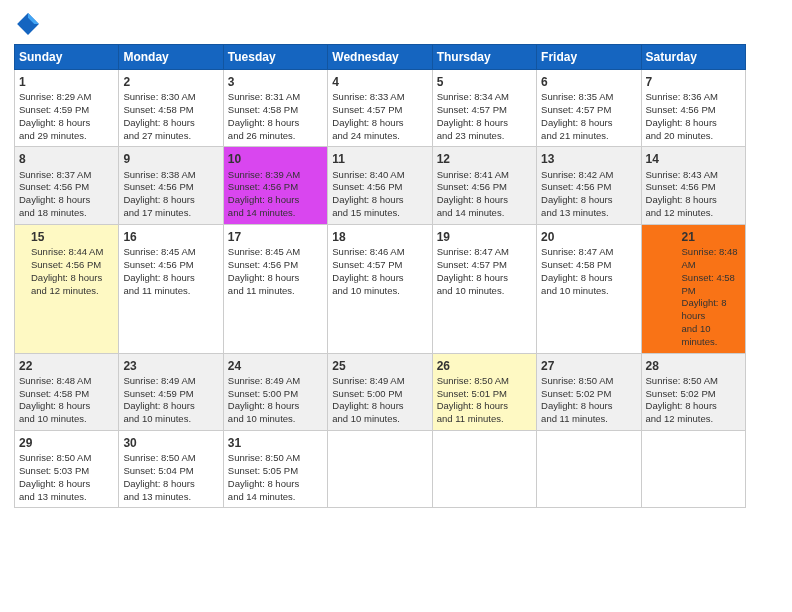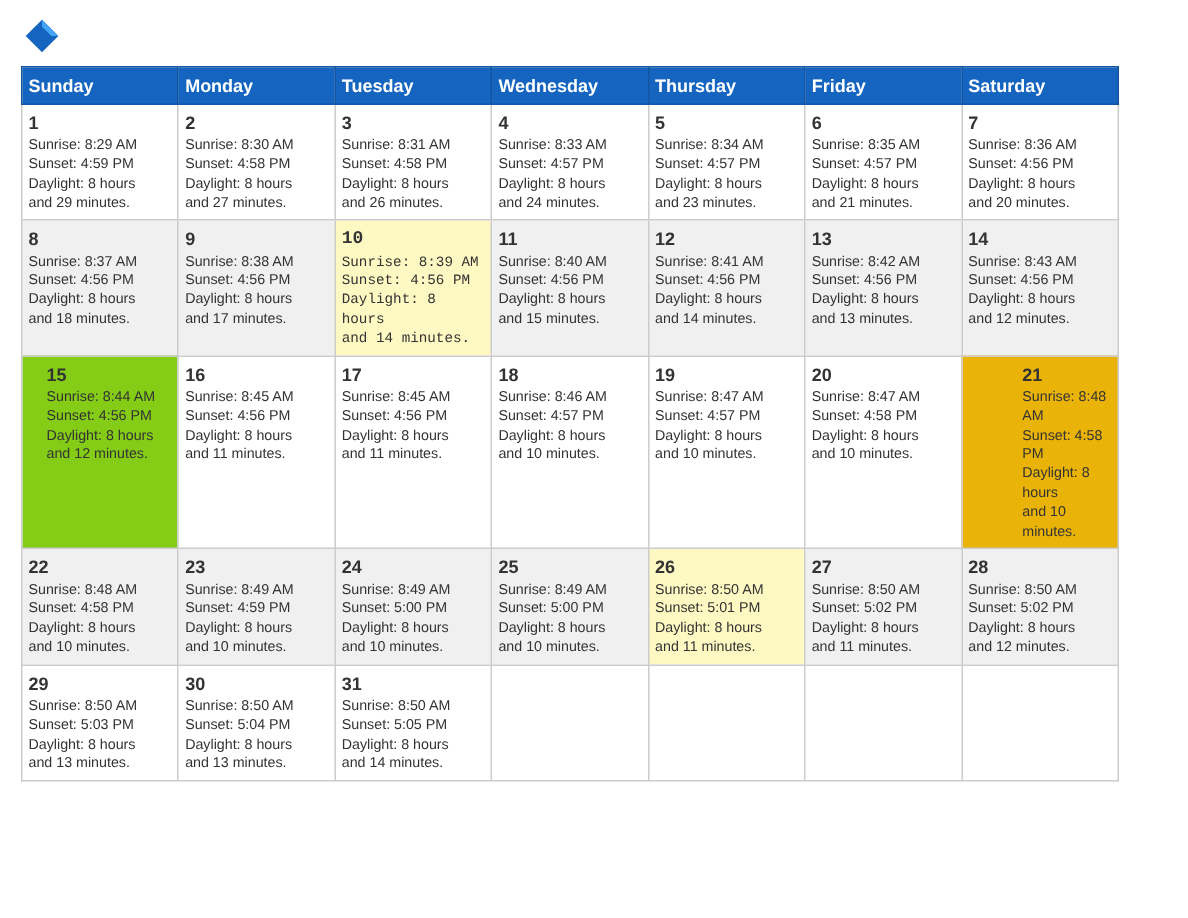--- a/index.html
+++ b/index.html
@@ -181,21 +181,21 @@
             <div>Daylight: 8 hours</div>
             <div>and 18 minutes.</div>
           </td>
           <td style="background: rgb(240, 240, 240);">
             <span class="day-num">9</span>
             <div>Sunrise: 8:38 AM</div>
             <div>Sunset: 4:56 PM</div>
             <div>Daylight: 8 hours</div>
             <div>and 17 minutes.</div>
           </td>
-          <td style="background: #fef9c3; font-family: Liberation Mono, monospace;">
+          <td style="background: #d946ef;">
             <span class="day-num">10</span>
             <div>Sunrise: 8:39 AM</div>
             <div>Sunset: 4:56 PM</div>
             <div>Daylight: 8 hours</div>
             <div>and 14 minutes.</div>
           </td>
           <td style="background: rgb(240, 240, 240);">
             <span class="day-num">11</span>
             <div>Sunrise: 8:40 AM</div>
             <div>Sunset: 4:56 PM</div>
@@ -218,21 +218,21 @@
           </td>
           <td style="background: rgb(240, 240, 240);">
             <span class="day-num">14</span>
             <div>Sunrise: 8:43 AM</div>
             <div>Sunset: 4:56 PM</div>
             <div>Daylight: 8 hours</div>
             <div>and 12 minutes.</div>
           </td>
         </tr>
         <tr>
-          <td style="background: #84cc16; padding-left: 16px;">
+          <td style="background: #fef9c3; padding-left: 16px;">
             <span class="day-num">15</span>
             <div>Sunrise: 8:44 AM</div>
             <div>Sunset: 4:56 PM</div>
             <div>Daylight: 8 hours</div>
             <div>and 12 minutes.</div>
           </td>
           <td style="background: rgb(255, 255, 255);">
             <span class="day-num">16</span>
             <div>Sunrise: 8:45 AM</div>
             <div>Sunset: 4:56 PM</div>
@@ -260,21 +260,21 @@
             <div>Daylight: 8 hours</div>
             <div>and 10 minutes.</div>
           </td>
           <td style="background: rgb(255, 255, 255);">
             <span class="day-num">20</span>
             <div>Sunrise: 8:47 AM</div>
             <div>Sunset: 4:58 PM</div>
             <div>Daylight: 8 hours</div>
             <div>and 10 minutes.</div>
           </td>
-          <td style="background: #eab308; padding-left: 40px;">
+          <td style="background: #f97316; padding-left: 40px;">
             <span class="day-num">21</span>
             <div>Sunrise: 8:48 AM</div>
             <div>Sunset: 4:58 PM</div>
             <div>Daylight: 8 hours</div>
             <div>and 10 minutes.</div>
           </td>
         </tr>
         <tr>
           <td style="background: rgb(240, 240, 240);">
             <span class="day-num">22</span>

